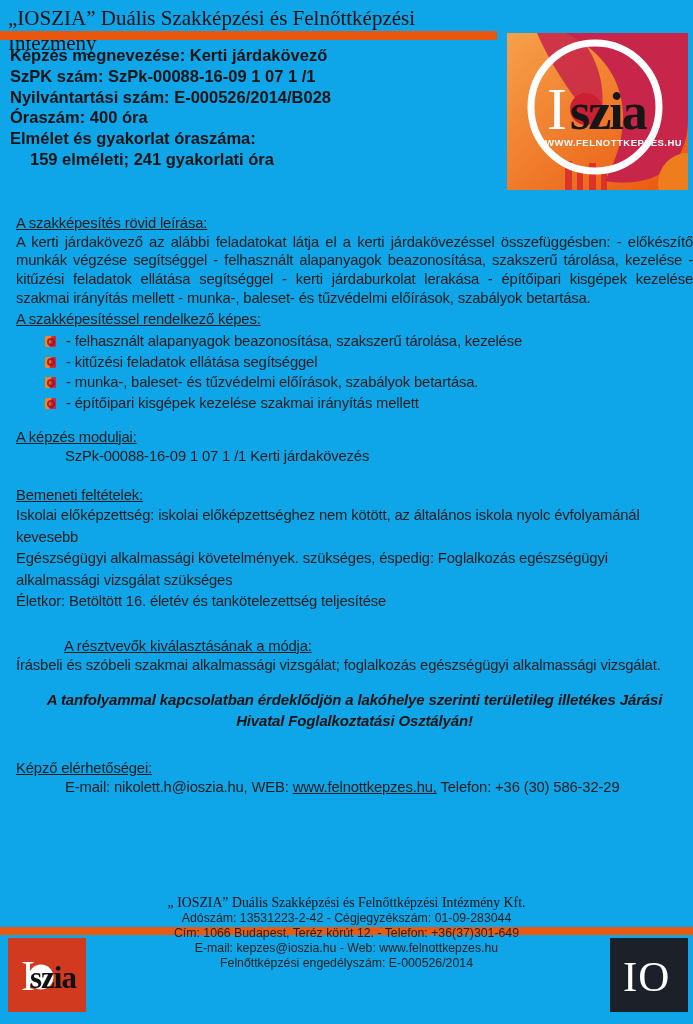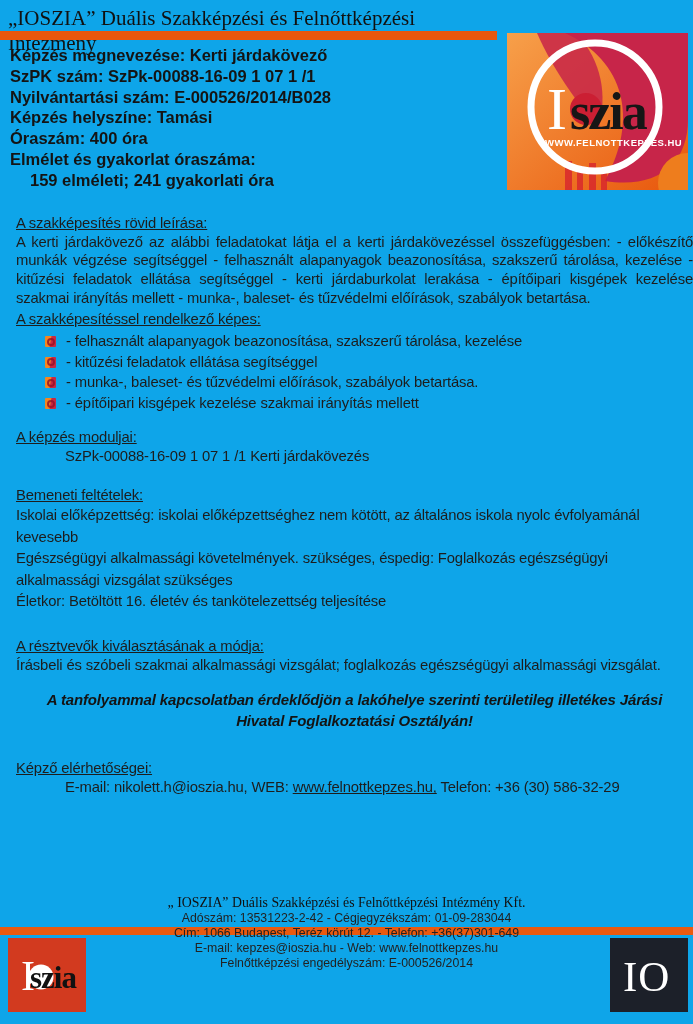--- a/index.html
+++ b/index.html
@@ -46,21 +46,21 @@
     background:linear-gradient(100deg,#f5861f 46%,#c92742 54%);
   }
   .bullet::after{
     content:"";position:absolute;inset:1.5px;border:2px solid rgba(150,18,40,.85);
     border-radius:50%;box-sizing:border-box;
   }
   .h-mod{margin-top:14px;}
   .indent{margin:0;padding-left:49px;line-height:20px;}
   .h-ent{margin-top:20px;}
   .plain{margin:0;line-height:21.5px;}
-  .h-sel{margin-top:24px;}
+  .h-sel{margin-top:24px;margin-left:48px;}
   .notice{
     margin:12px 0 0;padding:0 12px;text-align:center;
     font-weight:bold;font-style:italic;font-size:15px;line-height:21.5px;color:#141414;
   }
   .h-con{margin-top:27px;}
   .contact{line-height:20px;}
   .weblink{color:#1d1d1d;text-decoration:underline;cursor:pointer;}
   
   .footer-bar{position:absolute;left:0;top:927px;width:693px;height:8px;background:#ea5a0f;}
   .footer-logo-left{position:absolute;left:8px;top:938px;width:78px;height:74px;display:block;}
@@ -108,21 +108,20 @@
     <text class="lt-i" x="40" y="96">I</text>
     <circle cx="79" cy="76" r="16" fill="#cb1f33"></circle>
     <text class="lt-szia" x="63" y="96">szia</text>
     <text class="lt-web" x="38" y="113">WWW.FELNOTTKEPZES.HU</text>
   </svg>
 
   <div class="details">
     <div class="dline">Képzés megnevezése: Kerti járdakövező</div>
     <div class="dline">SzPK szám: SzPk-00088-16-09 1 07 1 /1</div>
     <div class="dline">Nyilvántartási szám: E-000526/2014/B028</div>
-    <div class="dline">Képzés helyszíne: Tamási</div>
     <div class="dline">Óraszám: 400 óra</div>
     <div class="dline">Elmélet és gyakorlat óraszáma:</div>
     <div class="dline">159 elméleti; 241 gyakorlati óra</div>
   </div>
 
   <div class="content">
 
     <div class="h">A szakképesítés rövid leírása:</div>
     <p class="desc">A kerti járdakövező az alábbi feladatokat látja el a kerti járdakövezéssel összefüggésben: - előkészítő munkák végzése segítséggel - felhasznált alapanyagok beazonosítása, szakszerű tárolása, kezelése - kitűzési feladatok ellátása segítséggel - kerti járdaburkolat lerakása - építőipari kisgépek kezelése szakmai irányítás mellett - munka-, baleset- és tűzvédelmi előírások, szabályok betartása.</p>
 

